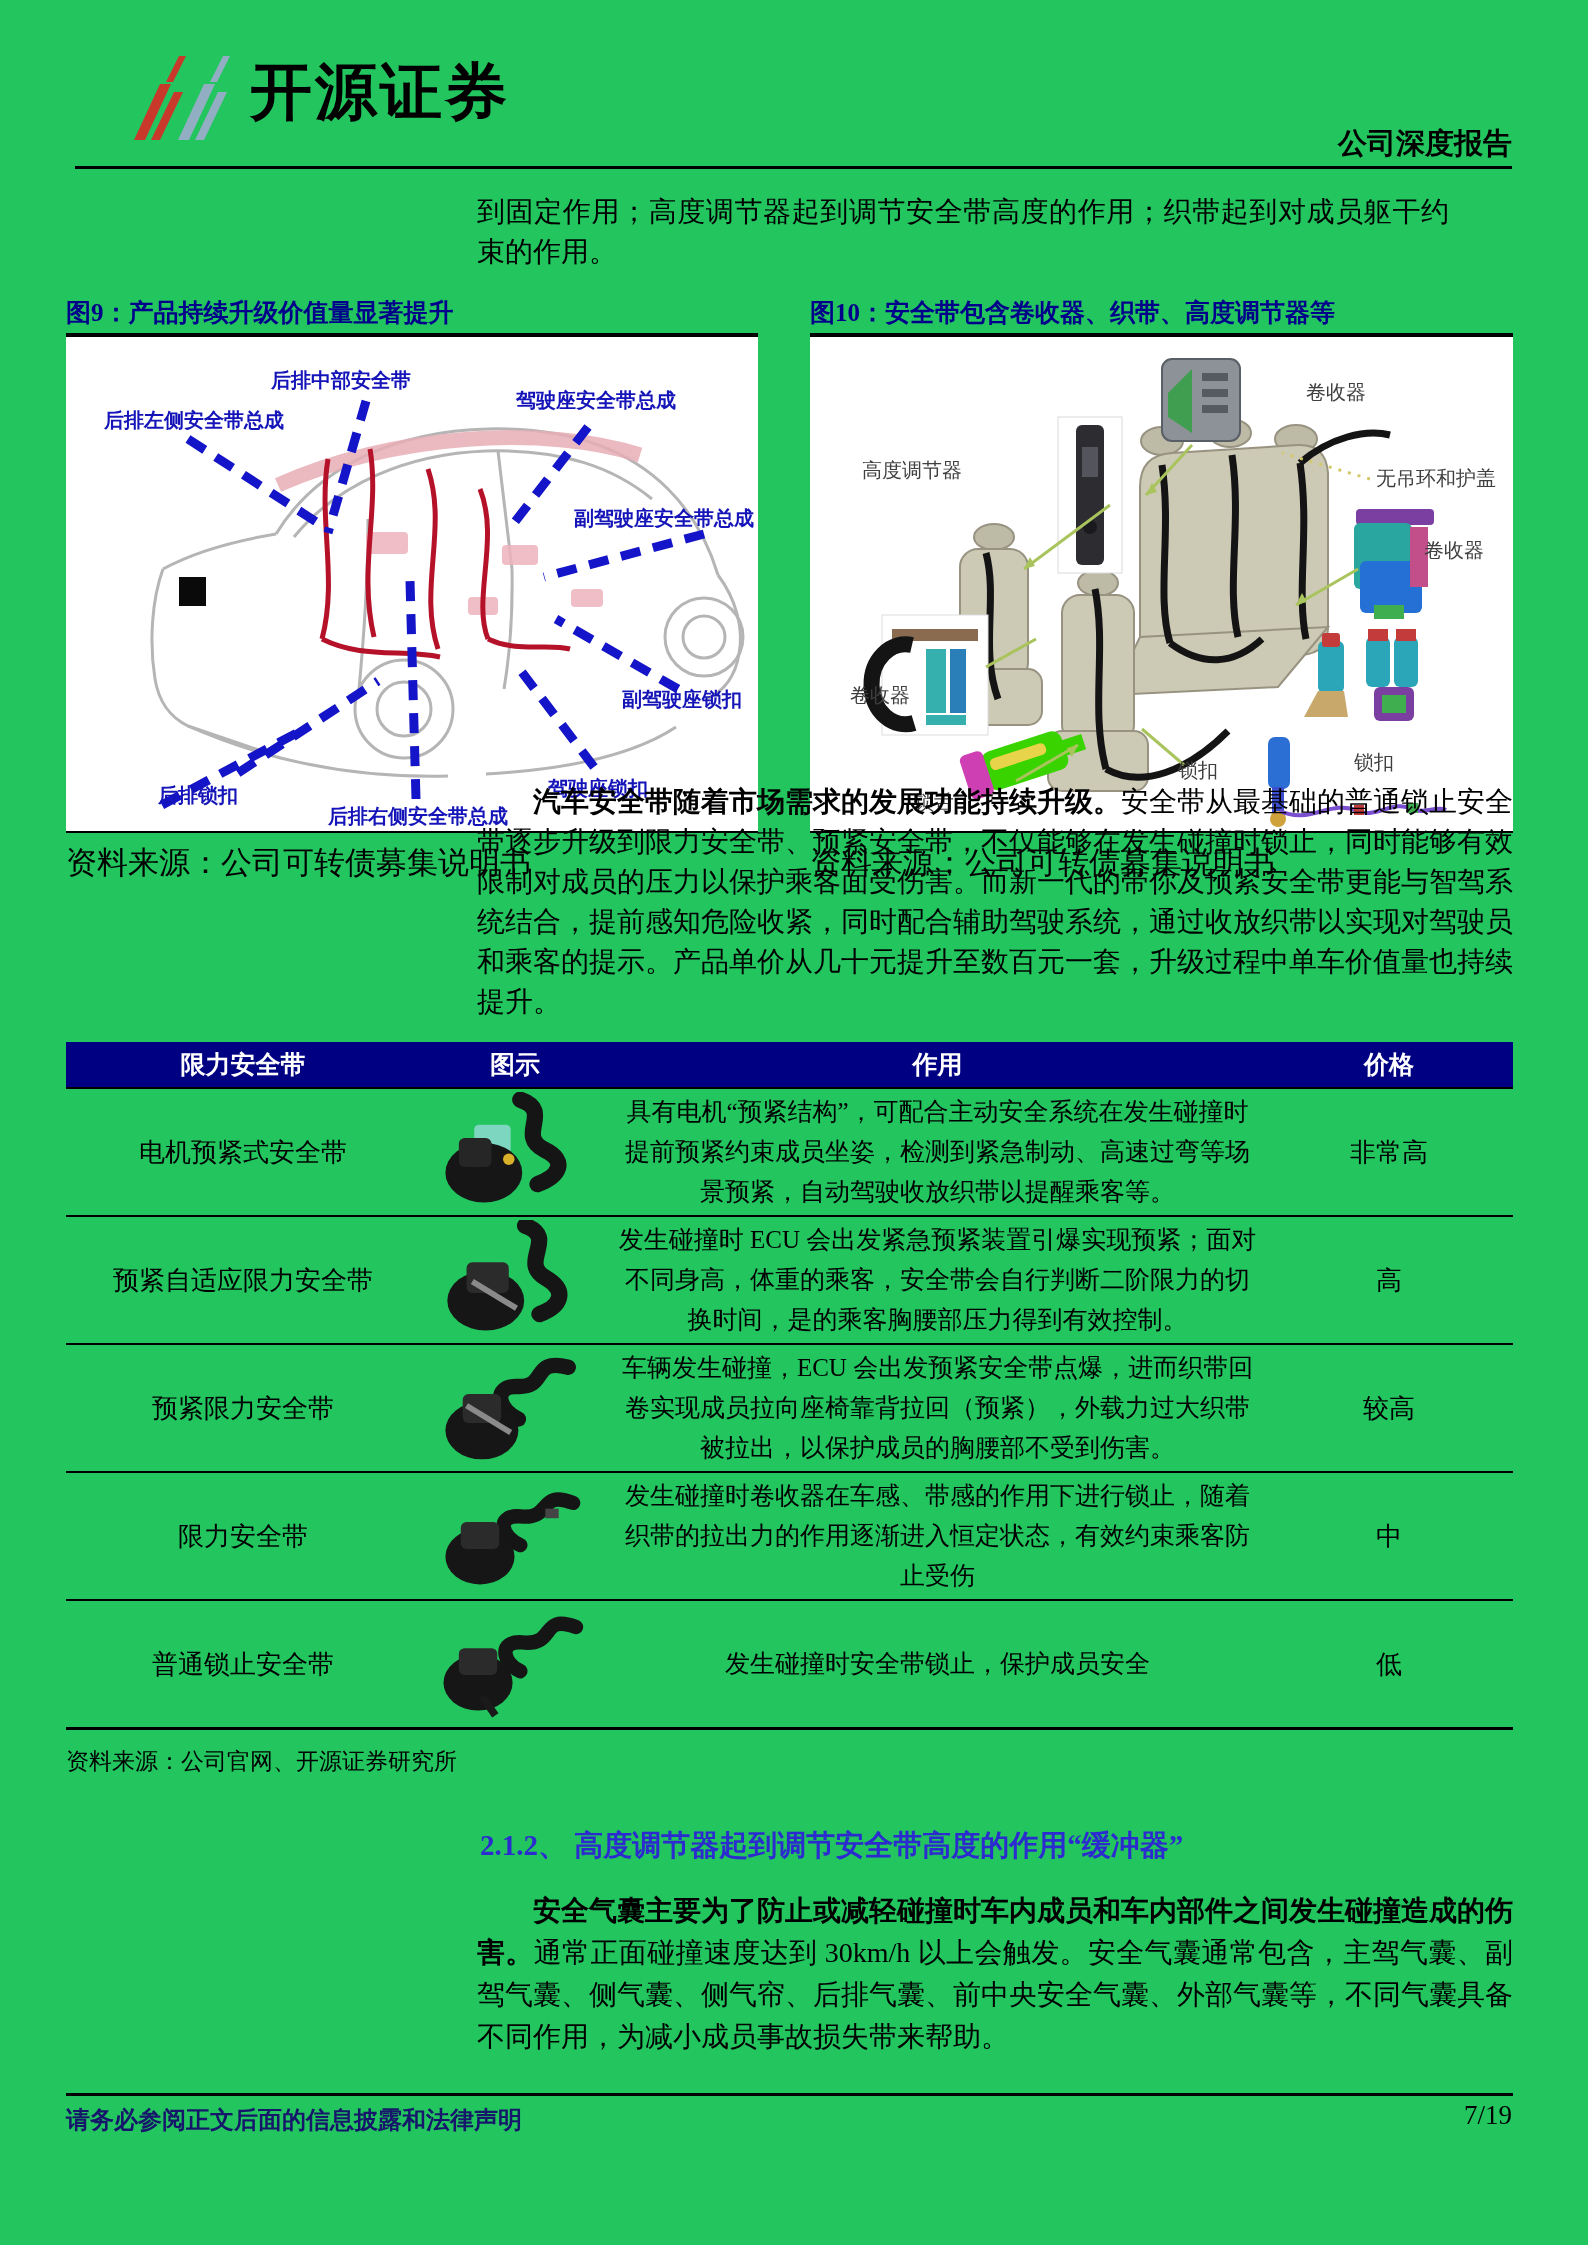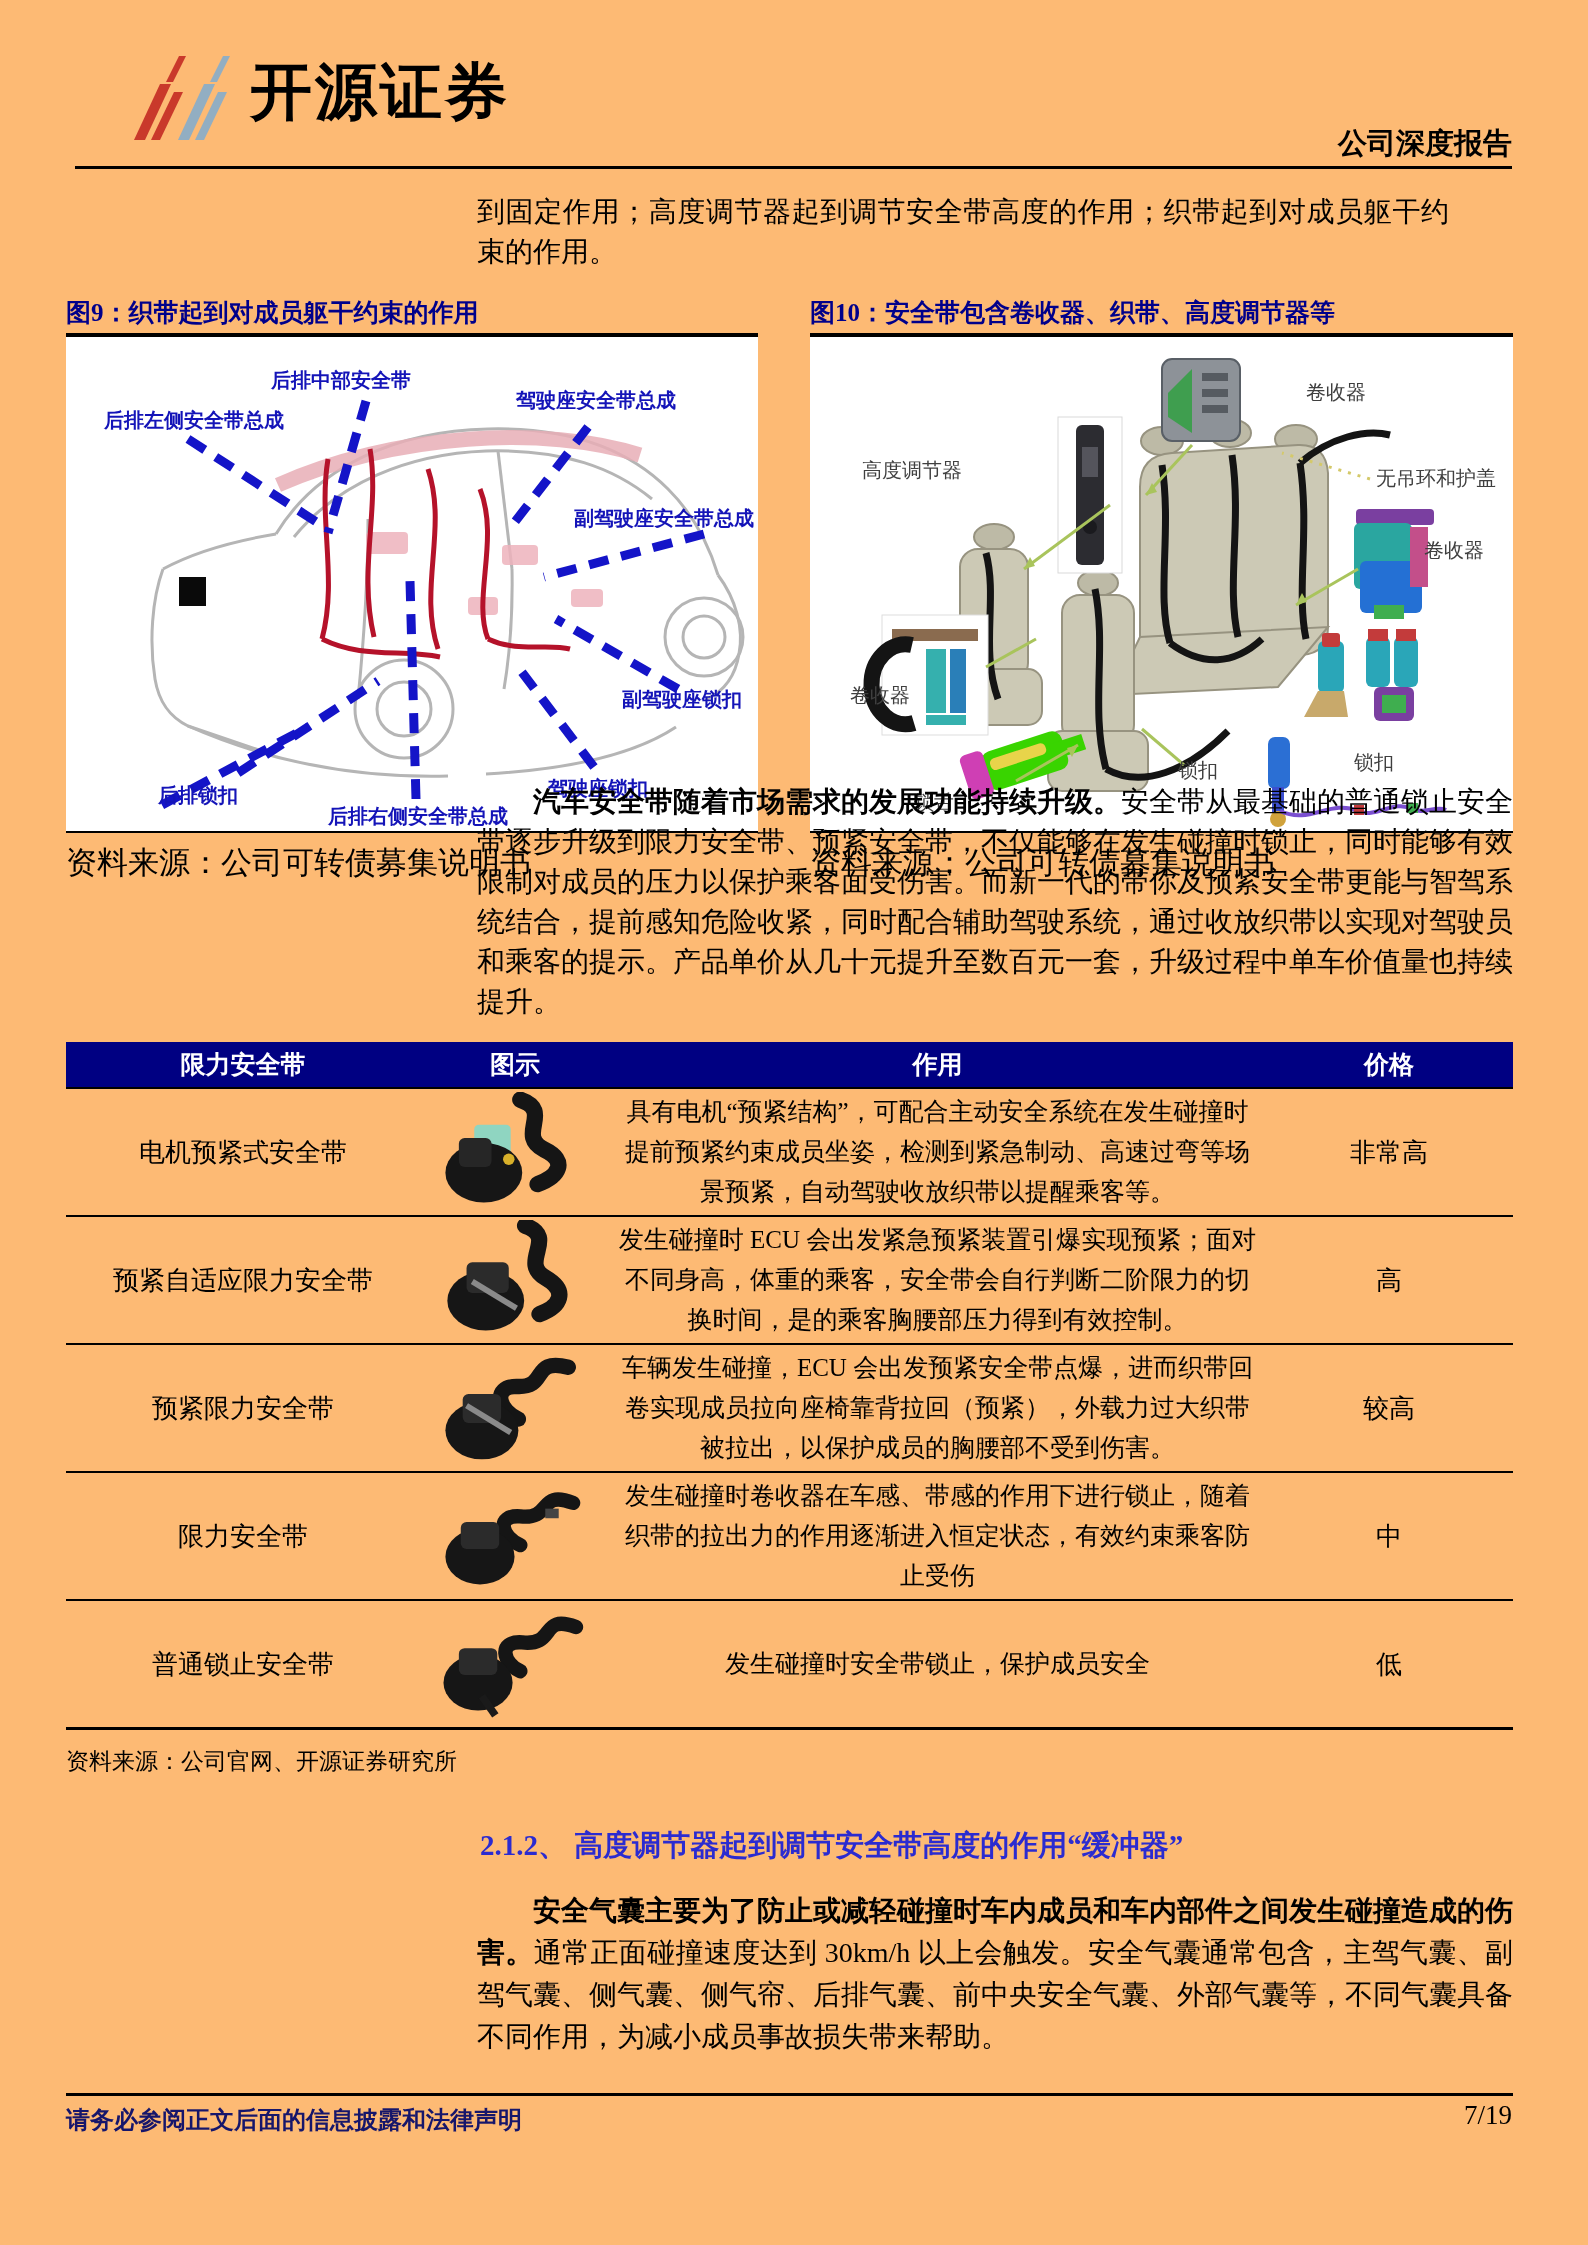--- a/index.html
+++ b/index.html
@@ -1,16 +1,16 @@
 <!DOCTYPE html>
 <html><head>
 <meta charset="utf-8">
 <style>
   html,body{margin:0;padding:0;background:#9a9a9a;}
-  .page{position:relative;width:1588px;height:2245px;margin:0 auto;background:#fdba74;
+  .page{position:relative;width:1588px;height:2245px;margin:0 auto;background:#22c55e;
         font-family:"Liberation Serif","DejaVu Serif",serif;color:#000;overflow:hidden;}
 
   
   .logo-text{position:absolute;left:250px;top:50px;font-size:62px;font-weight:bold;
              font-family:"Liberation Sans","DejaVu Sans",sans-serif;letter-spacing:3px;}
   .logo-icon{position:absolute;left:126px;top:48px;}
   .report-type{position:absolute;right:76px;top:124px;font-size:29px;font-weight:bold;}
   .header-rule{position:absolute;left:75px;top:166px;width:1437px;height:3px;background:#000;}
 
   
@@ -76,21 +76,21 @@
       </g>
     </svg>
   </span>
   <div class="logo-text">开源证券</div>
   <div class="report-type">公司深度报告</div>
   <div class="header-rule"></div>
 
   <div class="para para1">到固定作用；高度调节器起到调节安全带高度的作用；织带起到对成员躯干约束的作用。</div>
 
   <div class="fig fig9">
-    <div class="fig-title">图9：织带起到对成员躯干约束的作用</div>
+    <div class="fig-title">图9：产品持续升级价值量显著提升</div>
     <div class="fig-rule"></div>
     <div class="fig-img">
       <svg width="692" height="494" viewBox="0 0 692 494">
         <g stroke="#b5b5b5" stroke-width="3" fill="none">
           <path d="M97,232 C86,262 83,305 89,342 C93,366 104,380 122,389 L196,414"></path>
           <path d="M97,232 C130,214 168,204 210,197"></path>
           <path d="M210,197 C252,128 332,94 422,92 C502,90 562,112 602,152 C628,178 643,208 652,238"></path>
           <path d="M652,238 C670,262 678,292 673,317 C669,341 656,355 641,362"></path>
           <path d="M122,389 C210,428 300,441 382,439"></path>
           <path d="M420,437 C492,433 565,420 610,390"></path>

